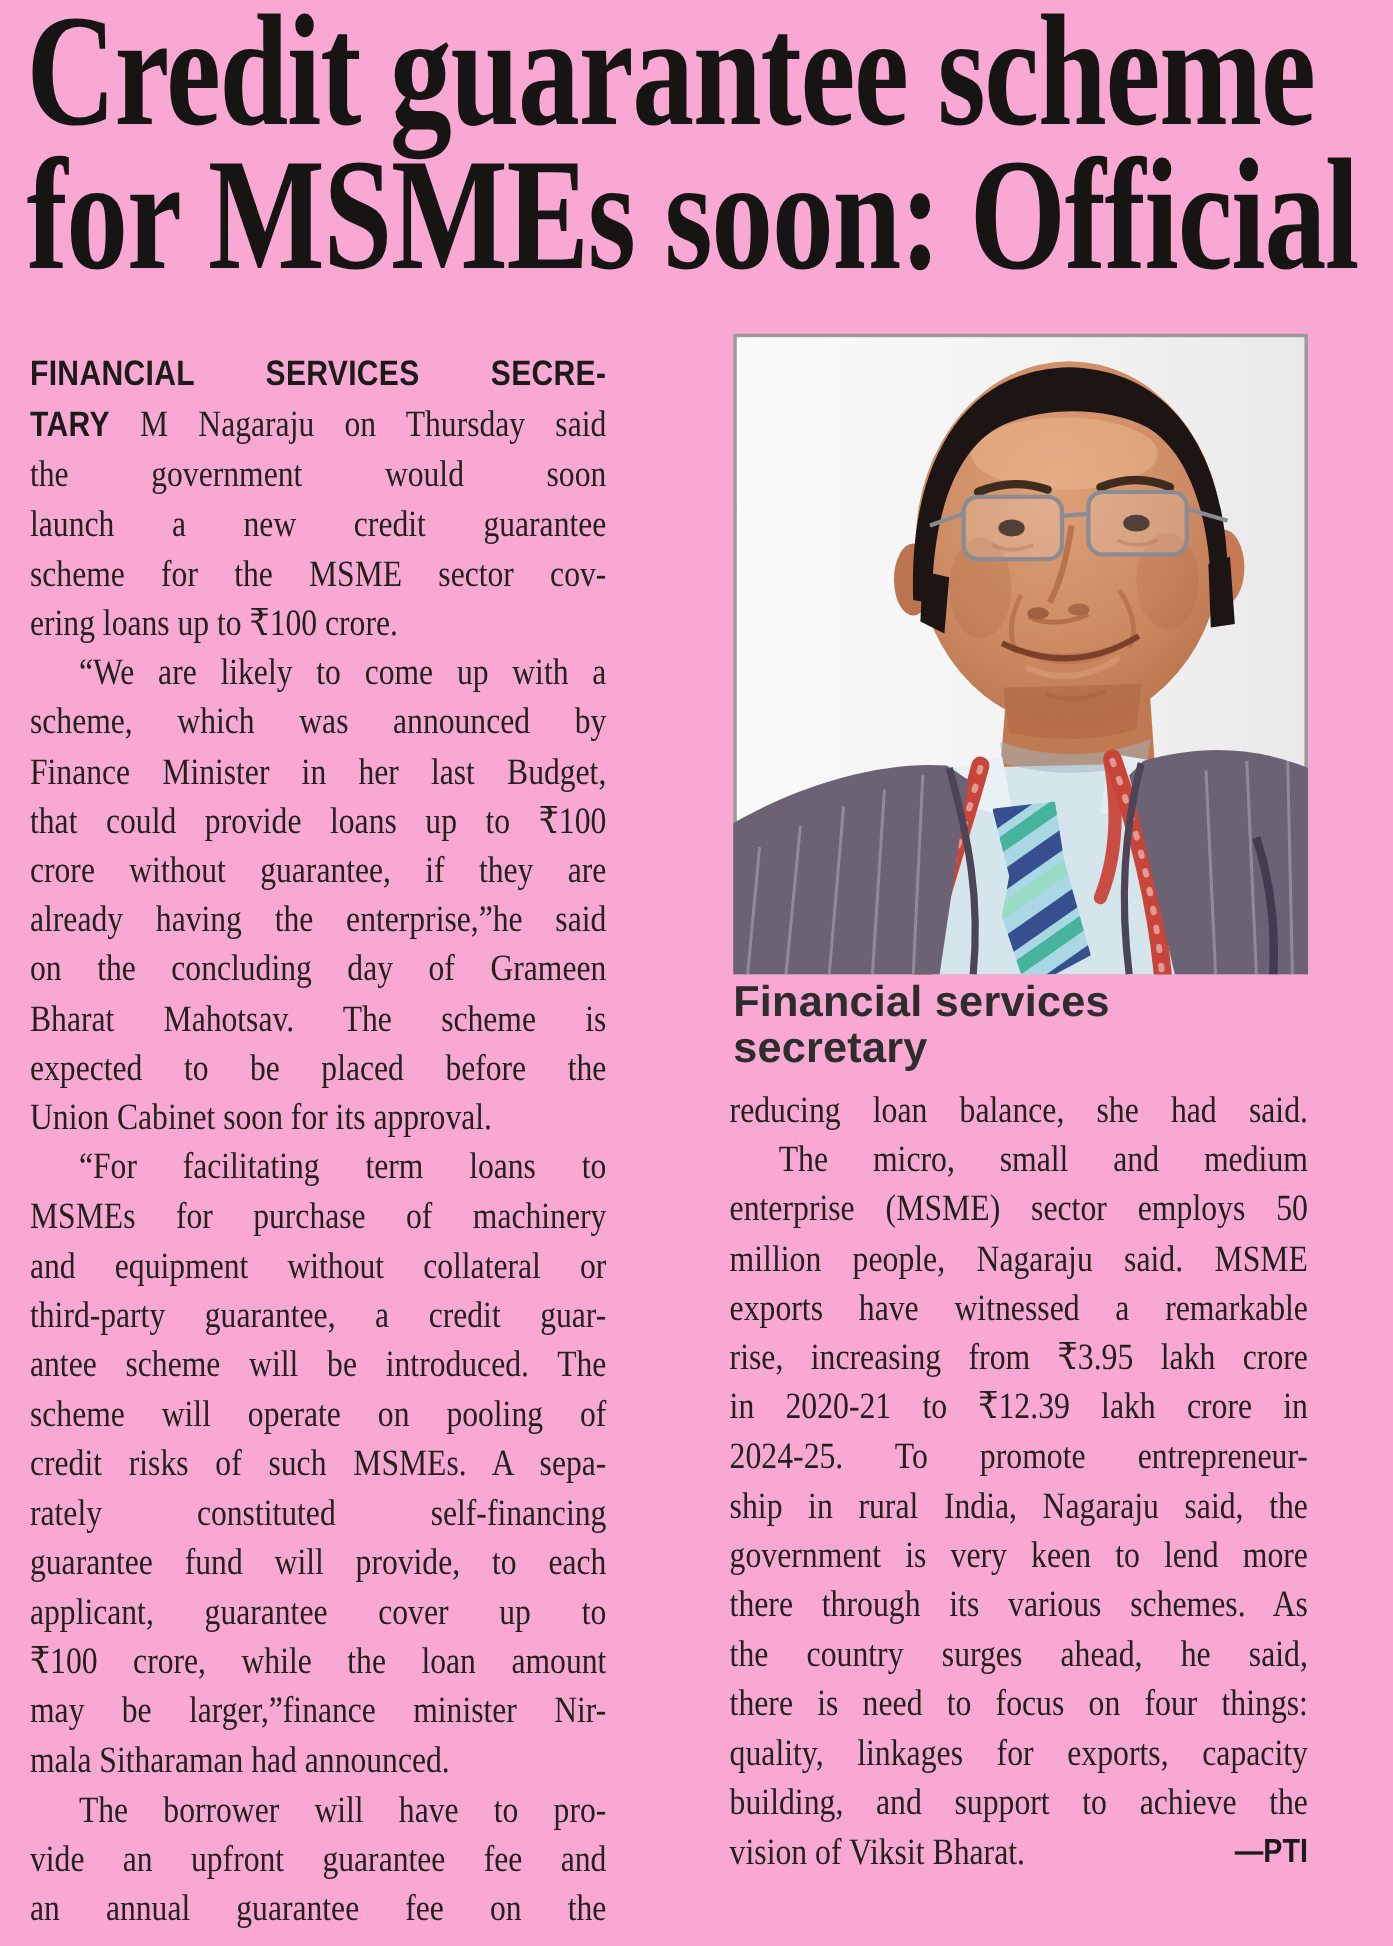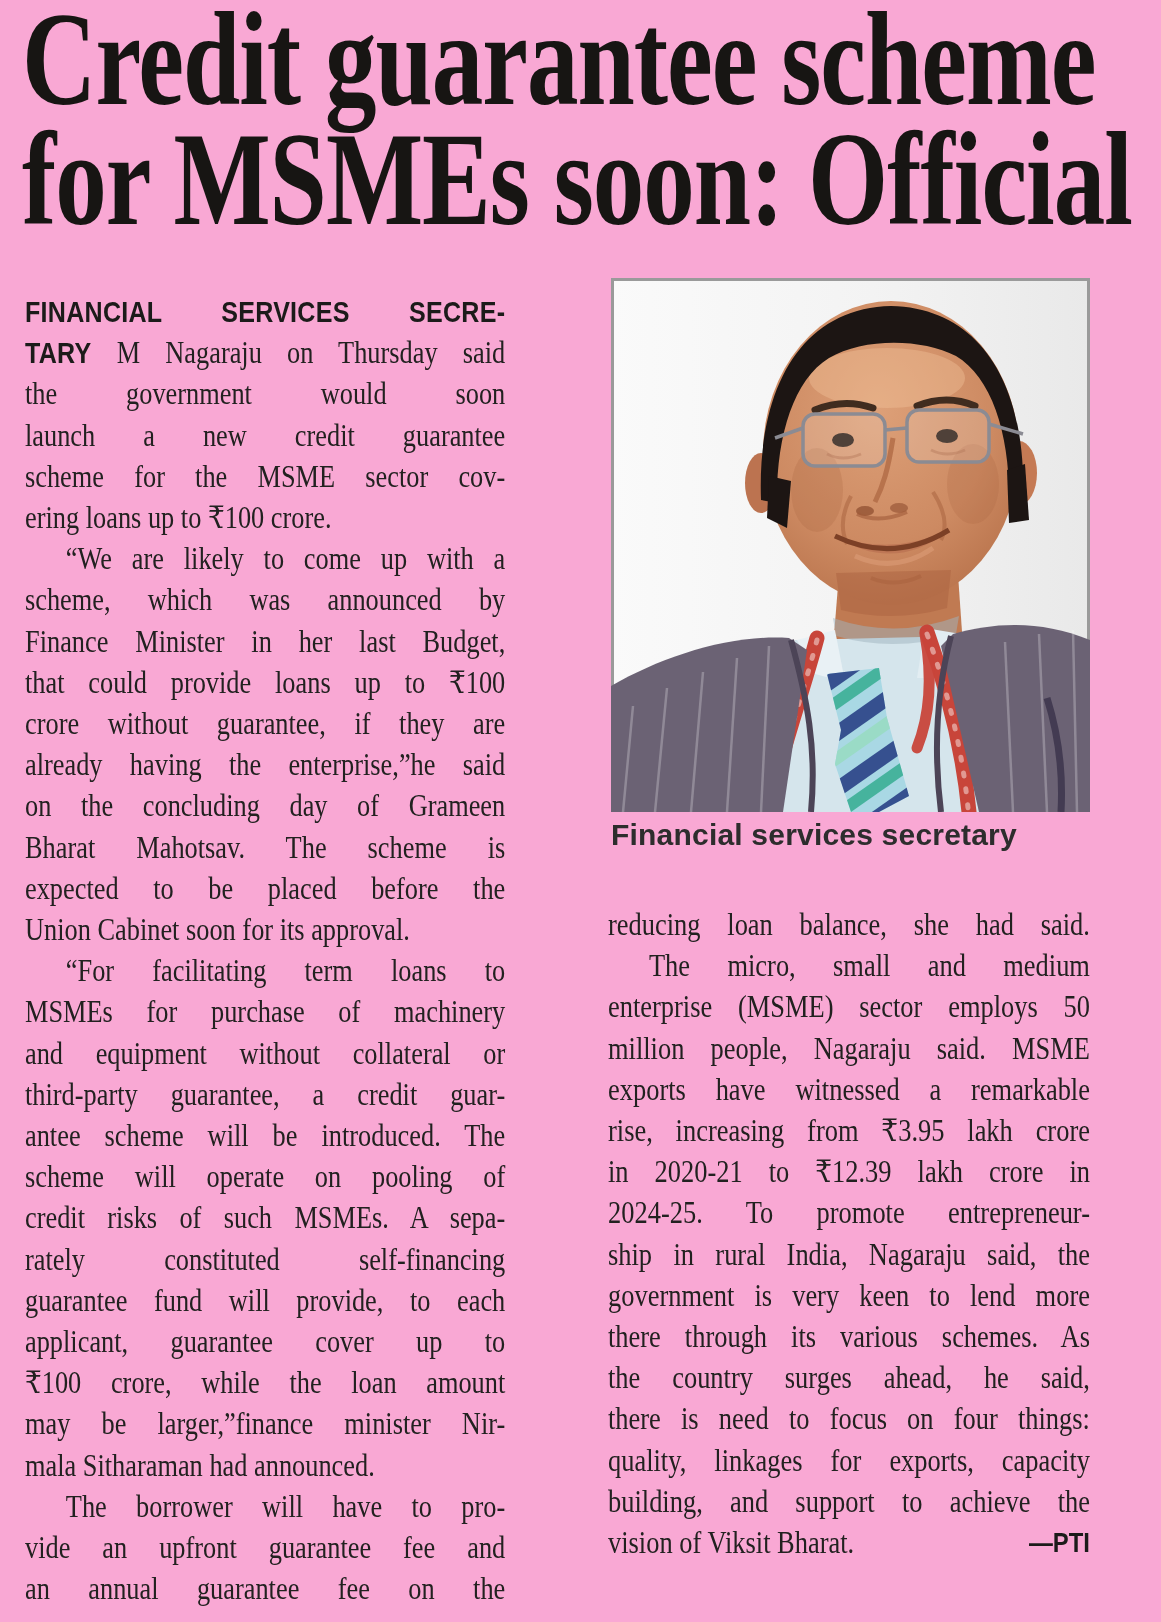--- a/index.html
+++ b/index.html
@@ -42,21 +42,21 @@
   }
 
   
   .photo-box { position:absolute; left:611px; top:278px; width:479px; height:534px; }
   .photo-box svg { display:block; }
 
   
   .caption {
     position:absolute; left:611px; top:816px; width:482px;
     font-family:"Liberation Sans","DejaVu Sans",sans-serif;
-    font-weight:bold; font-size:30px; line-height:38px;
+    font-weight:bold; font-size:36px; line-height:38px;
     letter-spacing:0.2px; color:#2d2d2d;
   }
 </style>
 </head>
 <body>
 
 <div class="page">
 
   <div class="headline">
     <div>Credit guarantee scheme</div>

